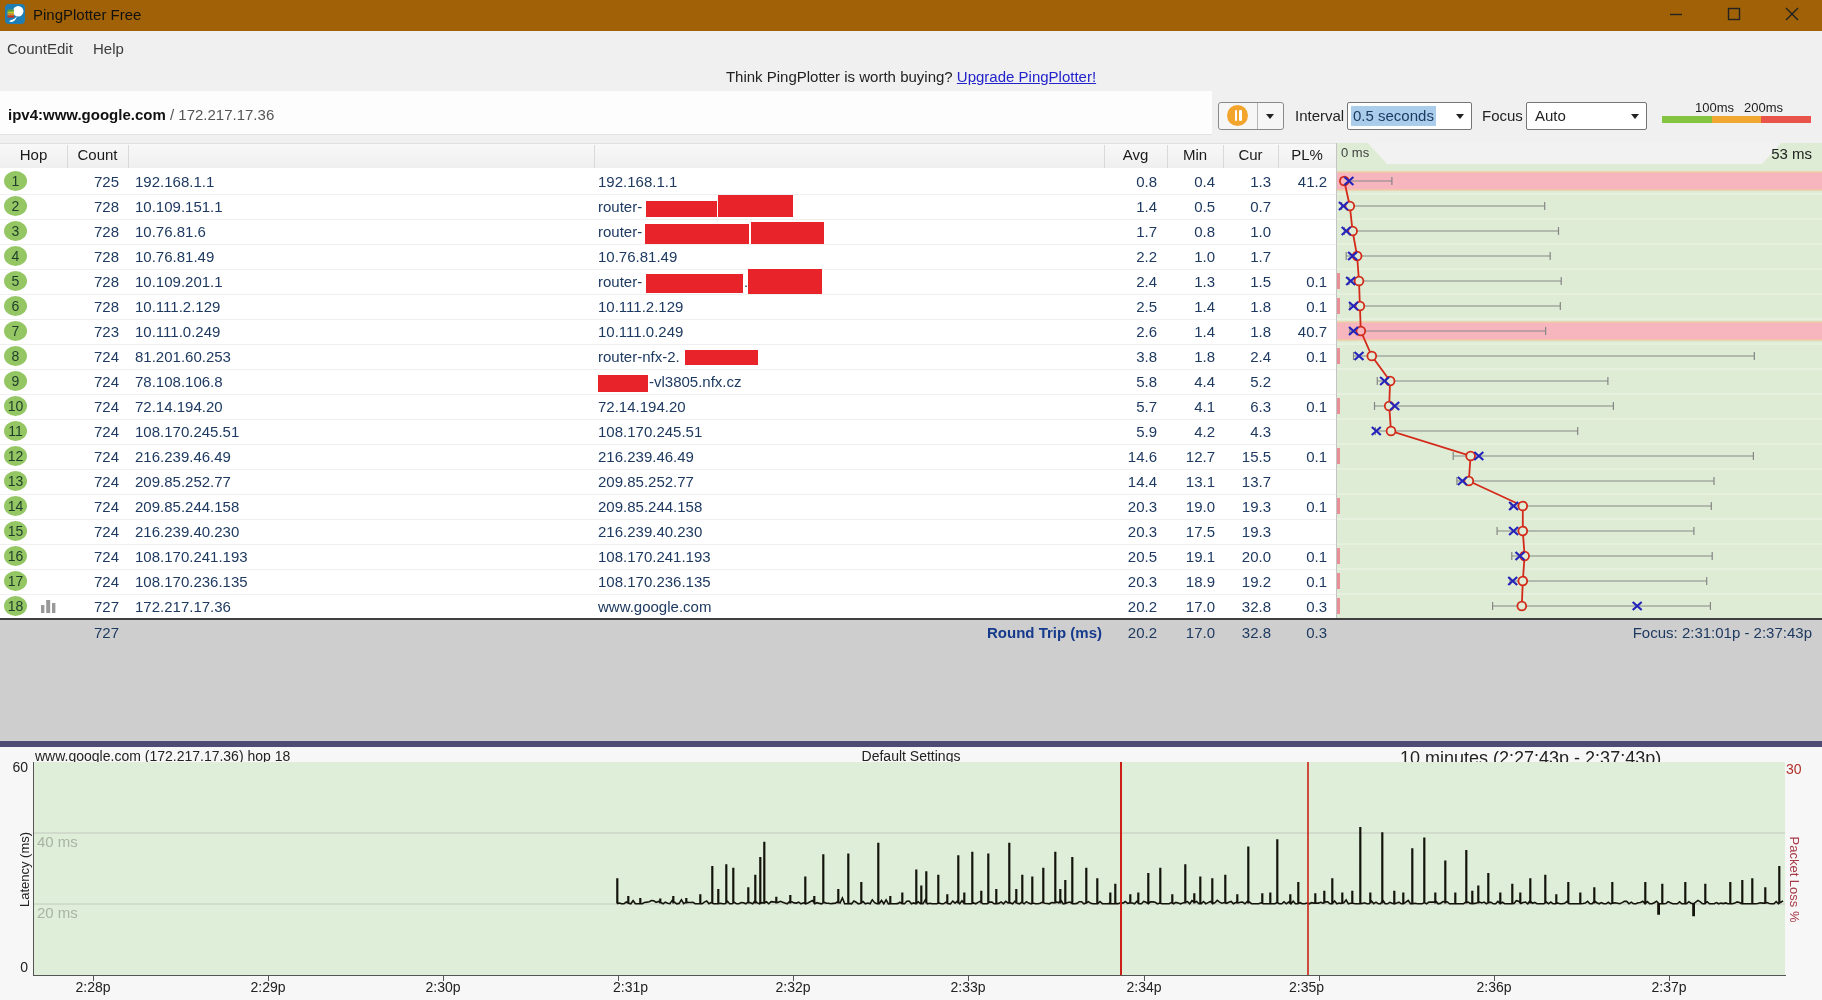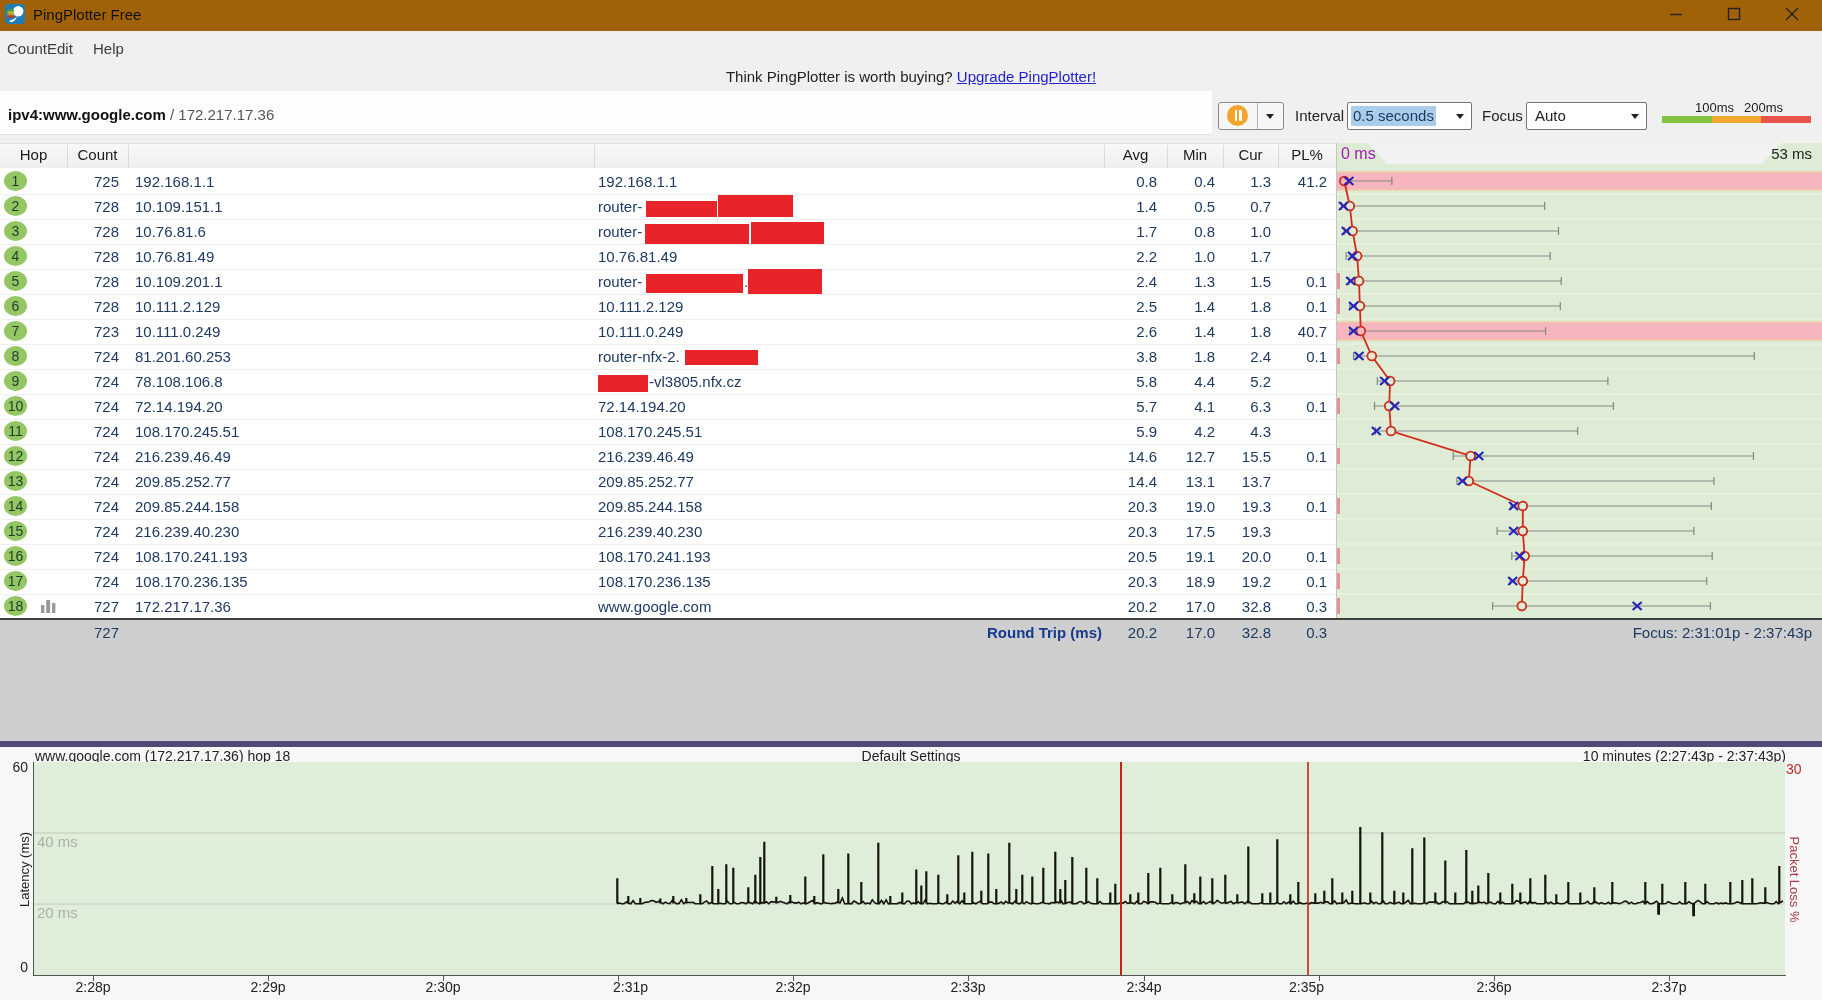--- a/index.html
+++ b/index.html
@@ -78,21 +78,21 @@
     <div style="position:absolute;left:128px;top:1px;width:1px;height:23px;background:#d9d9d9"></div>
     <div style="position:absolute;left:594px;top:1px;width:1px;height:23px;background:#d9d9d9"></div>
     <div style="position:absolute;left:1104px;top:1px;width:1px;height:23px;background:#d9d9d9"></div>
     <div style="position:absolute;left:1167px;top:1px;width:1px;height:23px;background:#d9d9d9"></div>
     <div style="position:absolute;left:1223px;top:1px;width:1px;height:23px;background:#d9d9d9"></div>
     <div style="position:absolute;left:1278px;top:1px;width:1px;height:23px;background:#d9d9d9"></div>
 </div>
 
 <div class="abs" style="left:1337px;top:143px;width:485px;height:25px;background:#deecd5">
   <div class="abs" style="left:0;top:0;width:485px;height:21px;background:#f2f2f2;clip-path:polygon(31px 0,444px 0,425px 100%,50px 100%)"></div>
-  <div class="abs" style="left:4px;top:2px;font-size:16px;color:#a21caf">0 ms</div>
+  <div class="abs" style="left:4px;top:2px;font-size:13px;color:#404040">0 ms</div>
   <div class="abs" style="right:10px;top:2px;font-size:15px;color:#222">53 ms</div>
 </div>
 
 <div class="abs" style="left:0;top:168px;width:1337px;height:450px;background:#fff">
 </div>
 <div style="position:absolute;left:0;top:194px;width:1337px;height:1px;background:#efefef"></div>
 <div style="position:absolute;left:0;top:219px;width:1337px;height:1px;background:#efefef"></div>
 <div style="position:absolute;left:0;top:244px;width:1337px;height:1px;background:#efefef"></div>
 <div style="position:absolute;left:0;top:269px;width:1337px;height:1px;background:#efefef"></div>
 <div style="position:absolute;left:0;top:294px;width:1337px;height:1px;background:#efefef"></div>
@@ -394,21 +394,21 @@
 <div class="abs" style="left:1115px;top:620px;width:100px;height:25px;line-height:25px;font-size:15px;color:#1e3a61;text-align:right">17.0</div>
 <div class="abs" style="left:1171px;top:620px;width:100px;height:25px;line-height:25px;font-size:15px;color:#1e3a61;text-align:right">32.8</div>
 <div class="abs" style="left:1227px;top:620px;width:100px;height:25px;line-height:25px;font-size:15px;color:#1e3a61;text-align:right">0.3</div>
 <div class="abs" style="left:1400px;top:620px;width:412px;height:25px;line-height:25px;font-size:15px;color:#1e3a61;text-align:right">Focus: 2:31:01p - 2:37:43p</div>
 
 <div class="abs" style="left:0;top:741px;width:1822px;height:6px;background:#4f4b72"></div>
 
 <div class="abs" style="left:0;top:747px;width:1822px;height:253px;background:#f7f7f7"></div>
 <div class="abs" style="left:35px;top:748px;font-size:14px;color:#222">www.google.com (172.217.17.36) hop 18</div>
 <div class="abs" style="left:0;top:748px;width:1822px;text-align:center;font-size:14px;color:#222">Default Settings</div>
-<div class="abs" style="left:1400px;top:748px;width:386px;text-align:right;font-size:14px;color:#222">10 minutes (2:27:43p - 2:37:43p)</div>
+<div class="abs" style="left:1400px;top:748px;width:386px;text-align:left;font-size:18px;color:#222">10 minutes (2:27:43p - 2:37:43p)</div>
 <svg width="1751" height="213" viewBox="34 762 1751 213" style="position:absolute;left:34px;top:762px">
     <rect x="34" y="762" width="1751" height="213" fill="#deeed9"></rect>
     <line x1="34" y1="833" x2="1785" y2="833" stroke="#ccd5c6" stroke-width="1.3"></line>
     <line x1="34" y1="904" x2="1785" y2="904" stroke="#ccd5c6" stroke-width="1.3"></line>
     <text x="37" y="847" font-size="15" fill="#a9b3a2">40 ms</text>
     <text x="37" y="918" font-size="15" fill="#a9b3a2">20 ms</text>
     <path d="M617.0 903.8 L619.3 903.0 L621.6 903.8 L623.9 903.8 L626.2 902.0 L628.5 903.3 L630.8 903.8 L633.1 900.7 L635.4 903.8 L637.7 903.8 L640.0 903.8 L642.3 903.8 L644.6 902.4 L646.9 902.1 L649.2 901.7 L651.5 900.6 L653.8 900.8 L656.1 902.4 L658.4 901.4 L660.7 902.4 L663.0 903.8 L665.3 902.1 L667.6 903.2 L669.9 903.6 L672.2 900.3 L674.5 902.2 L676.8 903.8 L679.1 903.4 L681.4 899.8 L683.7 903.7 L686.0 902.2 L688.3 902.4 L690.6 902.5 L692.9 902.4 L695.2 903.8 L697.5 903.8 L699.8 903.6 L702.1 903.8 L704.4 902.1 L706.7 901.0 L709.0 903.8 L711.3 902.5 L713.6 903.8 L715.9 903.8 L718.2 903.7 L720.5 903.2 L722.8 903.8 L725.1 903.8 L727.4 901.2 L729.7 903.7 L732.0 903.8 L734.3 902.3 L736.6 903.8 L738.9 903.8 L741.2 902.6 L743.5 902.7 L745.8 903.8 L748.1 902.0 L750.4 902.7 L752.7 903.8 L755.0 900.7 L757.3 902.9 L759.6 903.8 L761.9 902.6 L764.2 903.1 L766.5 901.8 L768.8 903.8 L771.1 901.7 L773.4 901.9 L775.7 902.3 L778.0 902.4 L780.3 901.3 L782.6 902.2 L784.9 903.1 L787.2 903.8 L789.5 901.6 L791.8 901.8 L794.1 902.9 L796.4 903.1 L798.7 902.2 L801.0 903.8 L803.3 902.8 L805.6 903.8 L807.9 903.0 L810.2 901.7 L812.5 900.5 L814.8 903.8 L817.1 902.7 L819.4 903.4 L821.7 903.8 L824.0 902.2 L826.3 903.3 L828.6 903.2 L830.9 903.8 L833.2 903.4 L835.5 903.2 L837.8 901.4 L840.1 902.9 L842.4 898.0 L844.7 903.8 L847.0 903.7 L849.3 903.4 L851.6 903.8 L853.9 901.0 L856.2 902.3 L858.5 903.8 L860.8 903.2 L863.1 901.6 L865.4 903.8 L867.7 903.1 L870.0 903.7 L872.3 899.8 L874.6 902.7 L876.9 903.8 L879.2 903.8 L881.5 900.5 L883.8 903.8 L886.1 899.9 L888.4 903.8 L890.7 903.6 L893.0 903.7 L895.3 903.8 L897.6 903.6 L899.9 902.3 L902.2 903.8 L904.5 903.8 L906.8 901.3 L909.1 901.1 L911.4 903.8 L913.7 902.9 L916.0 903.8 L918.3 901.8 L920.6 903.8 L922.9 903.8 L925.2 900.1 L927.5 903.8 L929.8 903.3 L932.1 903.8 L934.4 903.8 L936.7 903.8 L939.0 902.9 L941.3 903.8 L943.6 903.8 L945.9 902.2 L948.2 903.6 L950.5 903.8 L952.8 901.1 L955.1 903.1 L957.4 901.2 L959.7 903.8 L962.0 900.8 L964.3 903.8 L966.6 903.8 L968.9 903.8 L971.2 903.8 L973.5 902.9 L975.8 903.8 L978.1 902.4 L980.4 901.3 L982.7 903.8 L985.0 903.8 L987.3 903.8 L989.6 902.1 L991.9 902.1 L994.2 903.8 L996.5 903.8 L998.8 903.4 L1001.1 901.9 L1003.4 903.8 L1005.7 901.4 L1008.0 903.0 L1010.3 902.9 L1012.6 903.8 L1014.9 901.3 L1017.2 903.3 L1019.5 903.8 L1021.8 902.1 L1024.1 903.8 L1026.4 901.7 L1028.7 903.1 L1031.0 903.8 L1033.3 903.1 L1035.6 903.8 L1037.9 903.8 L1040.2 903.3 L1042.5 902.1 L1044.8 903.2 L1047.1 903.5 L1049.4 903.8 L1051.7 902.5 L1054.0 902.9 L1056.3 901.9 L1058.6 902.8 L1060.9 900.1 L1063.2 903.8 L1065.5 903.4 L1067.8 902.5 L1070.1 902.0 L1072.4 903.8 L1074.7 903.8 L1077.0 903.4 L1079.3 901.7 L1081.6 901.7 L1083.9 903.8 L1086.2 903.1 L1088.5 901.6 L1090.8 903.3 L1093.1 903.8 L1095.4 903.8 L1097.7 903.8 L1100.0 901.5 L1102.3 903.7 L1104.6 903.8 L1106.9 903.8 L1109.2 903.5 L1111.5 903.8 L1113.8 903.8 L1116.1 903.4 L1118.4 903.7 L1120.7 902.6 L1123.0 903.1 L1125.3 901.5 L1127.6 903.4 L1129.9 902.9 L1132.2 903.0 L1134.5 903.8 L1136.8 901.5 L1139.1 903.8 L1141.4 903.8 L1143.7 901.5 L1146.0 902.3 L1148.3 903.8 L1150.6 901.9 L1152.9 901.9 L1155.2 902.3 L1157.5 903.8 L1159.8 903.1 L1162.1 903.8 L1164.4 903.8 L1166.7 903.8 L1169.0 903.8 L1171.3 902.6 L1173.6 903.8 L1175.9 902.4 L1178.2 903.1 L1180.5 903.8 L1182.8 903.1 L1185.1 902.3 L1187.4 901.6 L1189.7 903.7 L1192.0 900.7 L1194.3 902.5 L1196.6 901.5 L1198.9 903.8 L1201.2 903.8 L1203.5 901.5 L1205.8 903.7 L1208.1 902.6 L1210.4 901.5 L1212.7 903.8 L1215.0 902.7 L1217.3 900.4 L1219.6 902.1 L1221.9 903.2 L1224.2 902.5 L1226.5 903.3 L1228.8 902.2 L1231.1 901.4 L1233.4 903.7 L1235.7 902.5 L1238.0 902.9 L1240.3 902.2 L1242.6 902.1 L1244.9 903.8 L1247.2 901.6 L1249.5 902.0 L1251.8 903.8 L1254.1 903.8 L1256.4 903.8 L1258.7 903.8 L1261.0 902.8 L1263.3 903.8 L1265.6 903.8 L1267.9 903.8 L1270.2 903.8 L1272.5 903.8 L1274.8 903.8 L1277.1 902.5 L1279.4 903.7 L1281.7 903.8 L1284.0 901.9 L1286.3 903.8 L1288.6 902.0 L1290.9 903.8 L1293.2 901.2 L1295.5 903.8 L1297.8 903.8 L1300.1 902.7 L1302.4 903.8 L1304.7 903.8 L1307.0 903.0 L1309.3 903.8 L1311.6 902.7 L1313.9 903.1 L1316.2 903.0 L1318.5 903.1 L1320.8 902.3 L1323.1 903.3 L1325.4 901.7 L1327.7 901.9 L1330.0 903.8 L1332.3 903.8 L1334.6 901.0 L1336.9 903.8 L1339.2 903.1 L1341.5 903.5 L1343.8 902.9 L1346.1 900.0 L1348.4 903.8 L1350.7 903.2 L1353.0 903.3 L1355.3 903.8 L1357.6 903.8 L1359.9 903.7 L1362.2 903.4 L1364.5 902.8 L1366.8 903.8 L1369.1 903.8 L1371.4 900.9 L1373.7 903.6 L1376.0 902.1 L1378.3 903.8 L1380.6 903.8 L1382.9 900.2 L1385.2 903.8 L1387.5 903.8 L1389.8 902.3 L1392.1 903.3 L1394.4 903.8 L1396.7 903.1 L1399.0 902.2 L1401.3 903.8 L1403.6 903.8 L1405.9 902.2 L1408.2 900.5 L1410.5 903.8 L1412.8 903.8 L1415.1 903.3 L1417.4 903.8 L1419.7 903.8 L1422.0 903.8 L1424.3 902.6 L1426.6 903.8 L1428.9 902.0 L1431.2 902.1 L1433.5 902.1 L1435.8 901.0 L1438.1 903.8 L1440.4 903.4 L1442.7 901.8 L1445.0 901.4 L1447.3 901.9 L1449.6 903.8 L1451.9 903.8 L1454.2 903.8 L1456.5 903.8 L1458.8 903.8 L1461.1 903.8 L1463.4 903.8 L1465.7 902.1 L1468.0 902.1 L1470.3 903.4 L1472.6 903.8 L1474.9 903.4 L1477.2 902.7 L1479.5 902.1 L1481.8 903.0 L1484.1 902.1 L1486.4 903.8 L1488.7 902.4 L1491.0 902.2 L1493.3 903.8 L1495.6 903.8 L1497.9 901.5 L1500.2 903.8 L1502.5 902.3 L1504.8 903.7 L1507.1 903.8 L1509.4 903.7 L1511.7 903.8 L1514.0 903.4 L1516.3 900.7 L1518.6 901.2 L1520.9 903.5 L1523.2 902.6 L1525.5 902.0 L1527.8 903.8 L1530.1 900.6 L1532.4 903.3 L1534.7 902.4 L1537.0 903.8 L1539.3 903.8 L1541.6 903.8 L1543.9 903.8 L1546.2 901.8 L1548.5 903.8 L1550.8 902.0 L1553.1 903.8 L1555.4 903.8 L1557.7 903.1 L1560.0 903.8 L1562.3 903.8 L1564.6 903.3 L1566.9 901.6 L1569.2 903.7 L1571.5 903.8 L1573.8 903.8 L1576.1 903.8 L1578.4 903.7 L1580.7 903.8 L1583.0 903.5 L1585.3 903.1 L1587.6 901.4 L1589.9 903.8 L1592.2 903.8 L1594.5 900.9 L1596.8 902.7 L1599.1 903.8 L1601.4 902.6 L1603.7 903.8 L1606.0 903.8 L1608.3 902.3 L1610.6 903.8 L1612.9 903.1 L1615.2 902.7 L1617.5 903.2 L1619.8 903.7 L1622.1 902.6 L1624.4 901.4 L1626.7 901.4 L1629.0 903.8 L1631.3 902.2 L1633.6 903.8 L1635.9 903.8 L1638.2 902.7 L1640.5 902.5 L1642.8 901.3 L1645.1 903.8 L1647.4 901.7 L1649.7 903.8 L1652.0 903.8 L1654.3 902.7 L1656.6 901.2 L1658.9 903.8 L1661.2 903.8 L1663.5 903.8 L1665.8 903.5 L1668.1 901.6 L1670.4 902.8 L1672.7 903.8 L1675.0 903.8 L1677.3 903.8 L1679.6 901.9 L1681.9 903.8 L1684.2 903.8 L1686.5 903.8 L1688.8 901.7 L1691.1 903.2 L1693.4 903.8 L1695.7 902.2 L1698.0 900.4 L1700.3 901.8 L1702.6 903.8 L1704.9 903.7 L1707.2 901.7 L1709.5 903.8 L1711.8 903.8 L1714.1 903.8 L1716.4 902.6 L1718.7 903.8 L1721.0 903.1 L1723.3 903.6 L1725.6 902.9 L1727.9 903.8 L1730.2 903.8 L1732.5 903.8 L1734.8 903.1 L1737.1 901.9 L1739.4 902.6 L1741.7 903.8 L1744.0 903.8 L1746.3 903.8 L1748.6 903.8 L1750.9 903.8 L1753.2 903.8 L1755.5 903.8 L1757.8 903.5 L1760.1 902.8 L1762.4 903.1 L1764.7 903.1 L1767.0 902.6 L1769.3 903.5 L1771.6 903.8 L1773.9 903.8 L1776.2 901.6 L1778.5 903.8 L1780.8 902.2 L1783.1 900.9 M617 903.6 L617 879.1 L617.6 879.1 L617.6 903.6 M628 903.6 L628 896.9 L628.6 896.9 L628.6 903.6 M640 903.6 L640 898.7 L640.6 898.7 L640.6 903.6 M660 903.6 L660 899.4 L660.6 899.4 L660.6 903.6 M673 903.6 L673 896.9 L673.6 896.9 L673.6 903.6 M686 903.6 L686 898.7 L686.6 898.7 L686.6 903.6 M700 903.6 L700 895.1 L700.6 895.1 L700.6 903.6 M712 903.6 L712 866.7 L712.6 866.7 L712.6 903.6 M718 903.6 L718 889.8 L718.6 889.8 L718.6 903.6 M726 903.6 L726 865.0 L726.6 865.0 L726.6 903.6 M733 903.6 L733 868.5 L733.6 868.5 L733.6 903.6 M748 903.6 L748 888.0 L748.6 888.0 L748.6 903.6 M755 903.6 L755 875.6 L755.6 875.6 L755.6 903.6 M760 903.6 L760 857.9 L760.6 857.9 L760.6 903.6 M764 903.6 L764 842.6 L764.6 842.6 L764.6 903.6 M776 903.6 L776 897.6 L776.6 897.6 L776.6 903.6 M790 903.6 L790 895.8 L790.6 895.8 L790.6 903.6 M805 903.6 L805 877.4 L805.6 877.4 L805.6 903.6 M814 903.6 L814 896.9 L814.6 896.9 L814.6 903.6 M823 903.6 L823 855.0 L823.6 855.0 L823.6 903.6 M838 903.6 L838 889.8 L838.6 889.8 L838.6 903.6 M848 903.6 L848 854.3 L848.6 854.3 L848.6 903.6 M861 903.6 L861 882.7 L861.6 882.7 L861.6 903.6 M878 903.6 L878 843.6 L878.6 843.6 L878.6 903.6 M890 903.6 L890 896.9 L890.6 896.9 L890.6 903.6 M902 903.6 L902 893.4 L902.6 893.4 L902.6 903.6 M916 903.6 L916 870.3 L916.6 870.3 L916.6 903.6 M921 903.6 L921 886.2 L921.6 886.2 L921.6 903.6 M926 903.6 L926 872.0 L926.6 872.0 L926.6 903.6 M938 903.6 L938 875.6 L938.6 875.6 L938.6 903.6 M947 903.6 L947 895.1 L947.6 895.1 L947.6 903.6 M958 903.6 L958 856.1 L958.6 856.1 L958.6 903.6 M964 903.6 L964 893.4 L964.6 893.4 L964.6 903.6 M972 903.6 L972 852.5 L972.6 852.5 L972.6 903.6 M981 903.6 L981 891.6 L981.6 891.6 L981.6 903.6 M988 903.6 L988 854.3 L988.6 854.3 L988.6 903.6 M996 903.6 L996 889.8 L996.6 889.8 L996.6 903.6 M1009 903.6 L1009 843.6 L1009.6 843.6 L1009.6 903.6 M1016 903.6 L1016 889.8 L1016.6 889.8 L1016.6 903.6 M1022 903.6 L1022 875.6 L1022.6 875.6 L1022.6 903.6 M1032 903.6 L1032 877.4 L1032.6 877.4 L1032.6 903.6 M1043 903.6 L1043 868.5 L1043.6 868.5 L1043.6 903.6 M1055 903.6 L1055 852.5 L1055.6 852.5 L1055.6 903.6 M1060 903.6 L1060 889.8 L1060.6 889.8 L1060.6 903.6 M1065 903.6 L1065 880.9 L1065.6 880.9 L1065.6 903.6 M1072 903.6 L1072 857.9 L1072.6 857.9 L1072.6 903.6 M1086 903.6 L1086 868.5 L1086.6 868.5 L1086.6 903.6 M1097 903.6 L1097 879.1 L1097.6 879.1 L1097.6 903.6 M1110 903.6 L1110 893.4 L1110.6 893.4 L1110.6 903.6 M1115 903.6 L1115 884.5 L1115.6 884.5 L1115.6 903.6 M1130 903.6 L1130 895.1 L1130.6 895.1 L1130.6 903.6 M1138 903.6 L1138 893.4 L1138.6 893.4 L1138.6 903.6 M1148 903.6 L1148 873.8 L1148.6 873.8 L1148.6 903.6 M1160 903.6 L1160 868.5 L1160.6 868.5 L1160.6 903.6 M1172 903.6 L1172 895.1 L1172.6 895.1 L1172.6 903.6 M1185 903.6 L1185 865.0 L1185.6 865.0 L1185.6 903.6 M1194 903.6 L1194 894.1 L1194.6 894.1 L1194.6 903.6 M1200 903.6 L1200 877.4 L1200.6 877.4 L1200.6 903.6 M1212 903.6 L1212 879.1 L1212.6 879.1 L1212.6 903.6 M1225 903.6 L1225 875.6 L1225.6 875.6 L1225.6 903.6 M1237 903.6 L1237 895.1 L1237.6 895.1 L1237.6 903.6 M1248 903.6 L1248 847.2 L1248.6 847.2 L1248.6 903.6 M1262 903.6 L1262 894.1 L1262.6 894.1 L1262.6 903.6 M1270 903.6 L1270 893.4 L1270.6 893.4 L1270.6 903.6 M1277 903.6 L1277 840.1 L1277.6 840.1 L1277.6 903.6 M1290 903.6 L1290 895.1 L1290.6 895.1 L1290.6 903.6 M1298 903.6 L1298 882.7 L1298.6 882.7 L1298.6 903.6 M1315 903.6 L1315 894.1 L1315.6 894.1 L1315.6 903.6 M1324 903.6 L1324 891.6 L1324.6 891.6 L1324.6 903.6 M1332 903.6 L1332 879.1 L1332.6 879.1 L1332.6 903.6 M1342 903.6 L1342 893.4 L1342.6 893.4 L1342.6 903.6 M1352 903.6 L1352 891.6 L1352.6 891.6 L1352.6 903.6 M1360 903.6 L1360 827.7 L1360.6 827.7 L1360.6 903.6 M1370 903.6 L1370 893.4 L1370.6 893.4 L1370.6 903.6 M1382 903.6 L1382 833.0 L1382.6 833.0 L1382.6 903.6 M1394 903.6 L1394 891.6 L1394.6 891.6 L1394.6 903.6 M1403 903.6 L1403 893.4 L1403.6 893.4 L1403.6 903.6 M1412 903.6 L1412 849.0 L1412.6 849.0 L1412.6 903.6 M1424 903.6 L1424 838.3 L1424.6 838.3 L1424.6 903.6 M1435 903.6 L1435 893.4 L1435.6 893.4 L1435.6 903.6 M1445 903.6 L1445 861.4 L1445.6 861.4 L1445.6 903.6 M1455 903.6 L1455 893.4 L1455.6 893.4 L1455.6 903.6 M1466 903.6 L1466 850.8 L1466.6 850.8 L1466.6 903.6 M1472 903.6 L1472 891.6 L1472.6 891.6 L1472.6 903.6 M1478 903.6 L1478 886.2 L1478.6 886.2 L1478.6 903.6 M1488 903.6 L1488 873.8 L1488.6 873.8 L1488.6 903.6 M1500 903.6 L1500 893.4 L1500.6 893.4 L1500.6 903.6 M1512 903.6 L1512 884.5 L1512.6 884.5 L1512.6 903.6 M1520 903.6 L1520 893.4 L1520.6 893.4 L1520.6 903.6 M1530 903.6 L1530 879.1 L1530.6 879.1 L1530.6 903.6 M1545 903.6 L1545 875.6 L1545.6 875.6 L1545.6 903.6 M1556 903.6 L1556 895.1 L1556.6 895.1 L1556.6 903.6 M1568 903.6 L1568 882.7 L1568.6 882.7 L1568.6 903.6 M1580 903.6 L1580 893.4 L1580.6 893.4 L1580.6 903.6 M1594 903.6 L1594 888.0 L1594.6 888.0 L1594.6 903.6 M1612 903.6 L1612 882.7 L1612.6 882.7 L1612.6 903.6 M1645 903.6 L1645 882.7 L1645.6 882.7 L1645.6 903.6 M1662 903.6 L1662 884.5 L1662.6 884.5 L1662.6 903.6 M1685 903.6 L1685 882.7 L1685.6 882.7 L1685.6 903.6 M1705 903.6 L1705 884.5 L1705.6 884.5 L1705.6 903.6 M1730 903.6 L1730 882.7 L1730.6 882.7 L1730.6 903.6 M1742 903.6 L1742 880.9 L1742.6 880.9 L1742.6 903.6 M1752 903.6 L1752 879.1 L1752.6 879.1 L1752.6 903.6 M1765 903.6 L1765 888.0 L1765.6 888.0 L1765.6 903.6 M1779 903.6 L1779 866.7 L1779.6 866.7 L1779.6 903.6 M1658 903.6 L1658 913.9 L1659.2 913.9 L1659.2 903.6 M1693 903.6 L1693 915.4 L1694.2 915.4 L1694.2 903.6" fill="none" stroke="#14140c" stroke-width="1.6"></path>
     <line x1="1121" y1="762" x2="1121" y2="975" stroke="#cc2016" stroke-width="2"></line>
     <line x1="1308" y1="762" x2="1308" y2="975" stroke="#cc2016" stroke-width="1.6"></line>
   </svg>

